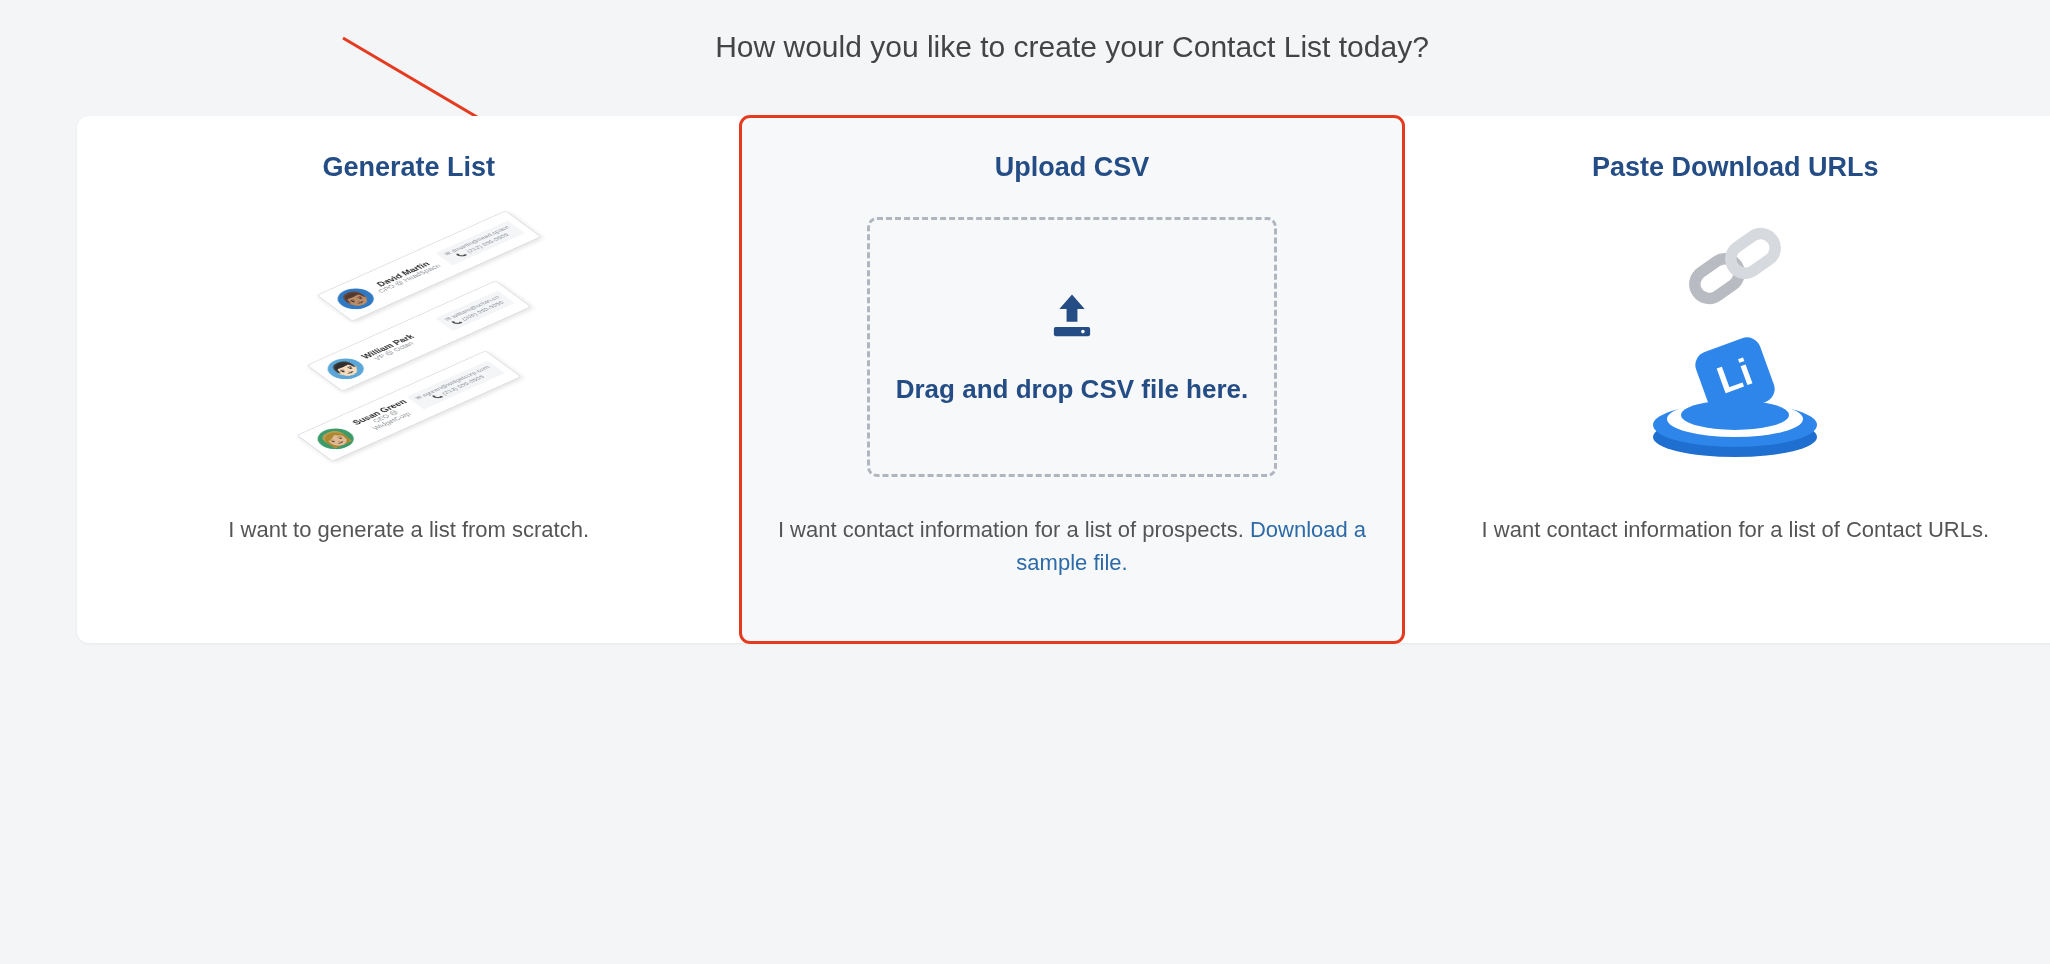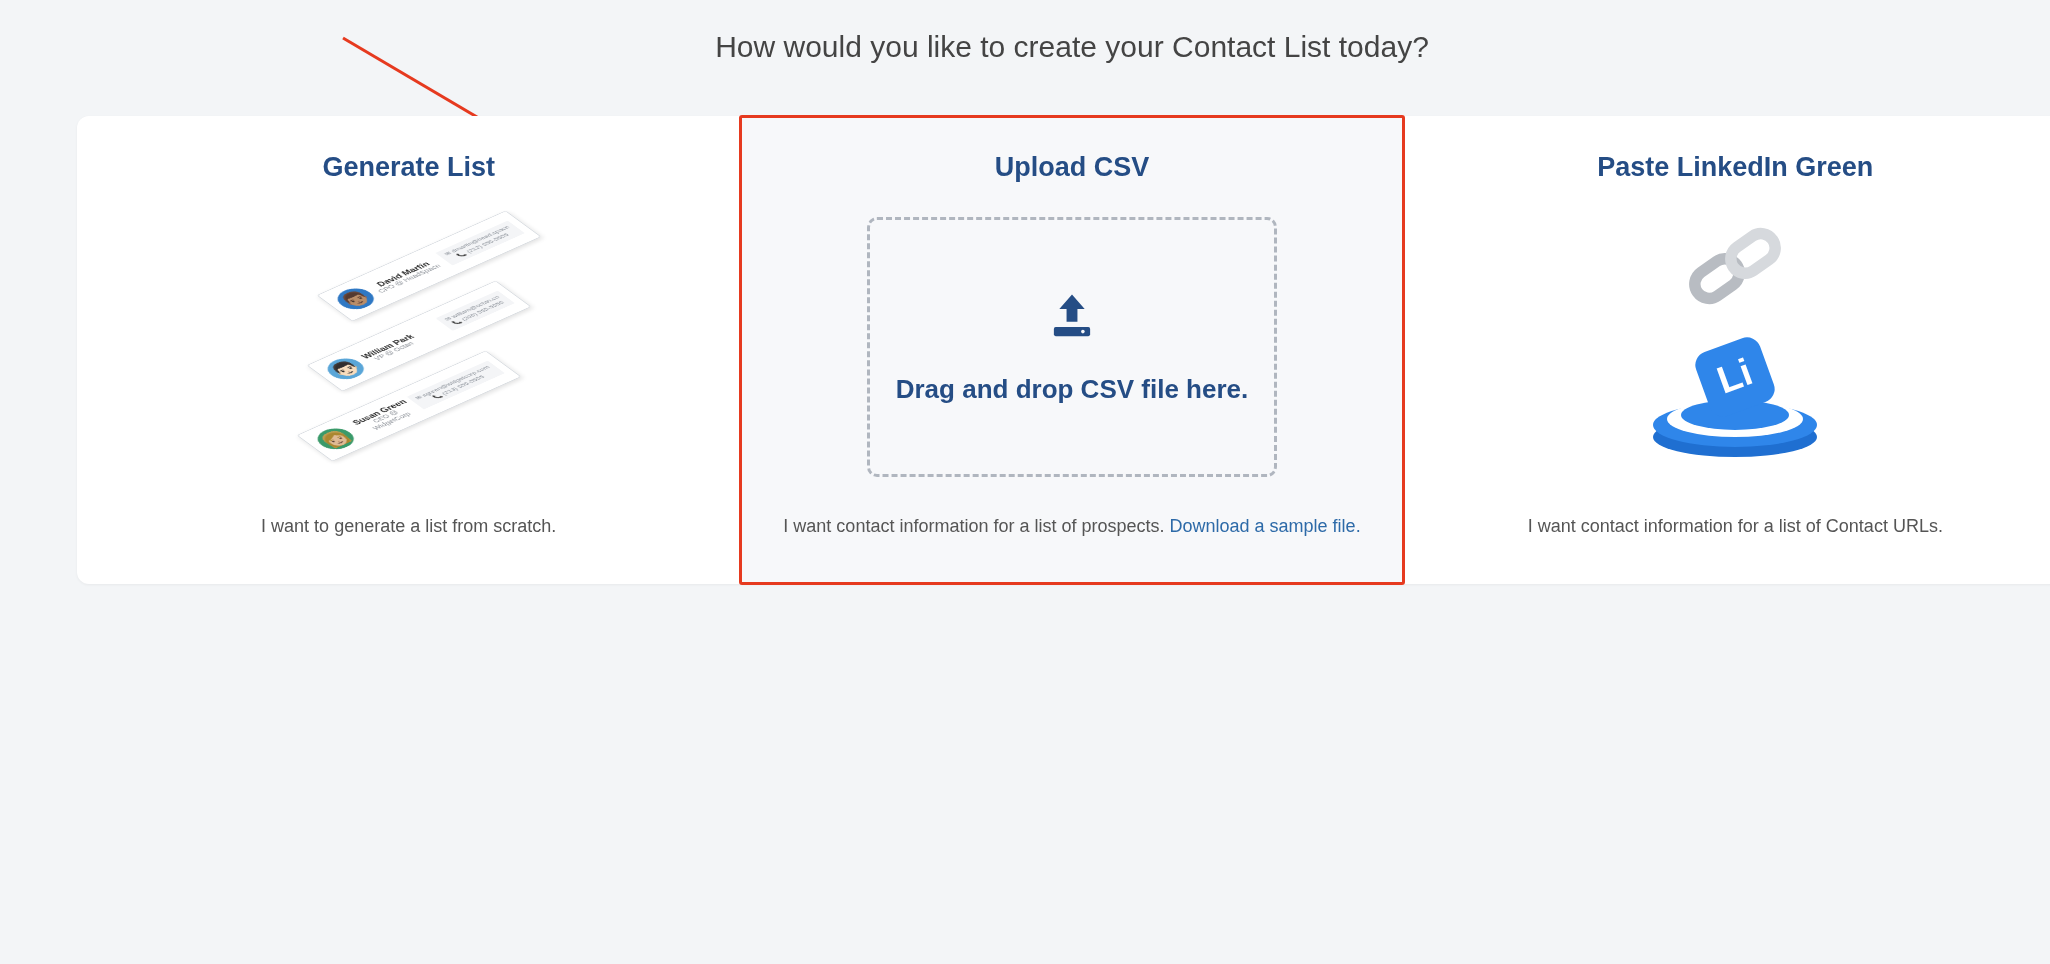--- a/index.html
+++ b/index.html
@@ -26,46 +26,46 @@
   .card-row {
     position: relative;
     display: flex;
     background: #fff;
     border-radius: 12px;
     box-shadow: 0 1px 3px rgba(0,0,0,0.05);
     overflow: visible;
   }
   .option {
     flex: 1 1 0;
-    padding: 36px 34px 44px 34px;
+    padding: 36px 34px 64px 34px;
     text-align: center;
     position: relative;
     cursor: pointer;
   }
   .option.highlight {
     background: #f7f8fa;
     outline: 3px solid #e63a1f;
     outline-offset: -2px;
-    border-radius: 2px;
+    border-radius: 10px;
   }
   .option-title {
     font-size: 27px;
     font-weight: 700;
     color: #254d85;
     margin-bottom: 24px;
   }
   .option-illustration {
     height: 280px;
     display: flex;
     align-items: center;
     justify-content: center;
     margin-bottom: 26px;
   }
   .option-desc {
-    font-size: 18px;
+    font-size: 22px;
     color: #555;
     line-height: 1.5;
   }
   .option-desc a {
     color: #2d6aa8;
     text-decoration: none;
     cursor: pointer;
   }
 
   
@@ -250,21 +250,21 @@
         </div>
       </div>
 
       <div class="option-desc">
         <span>I want contact information for a list of prospects. </span>
         <a>Download a sample file.</a>
       </div>
     </div>
 
     <div class="option">
-      <div class="option-title">Paste LinkedIn Green</div>
+      <div class="option-title">Paste Download URLs</div>
 
       <div class="option-illustration">
         <div class="link-wrap">
           <span class="chain">
             <svg viewBox="0 0 120 90">
               <g transform="rotate(-35 60 45)">
                 <rect x="12" y="30" width="50" height="30" rx="15" fill="none" stroke="#b8bcc2" stroke-width="12"></rect>
                 <rect x="58" y="30" width="50" height="30" rx="15" fill="none" stroke="#d6d9dd" stroke-width="12"></rect>
               </g>
             </svg>

